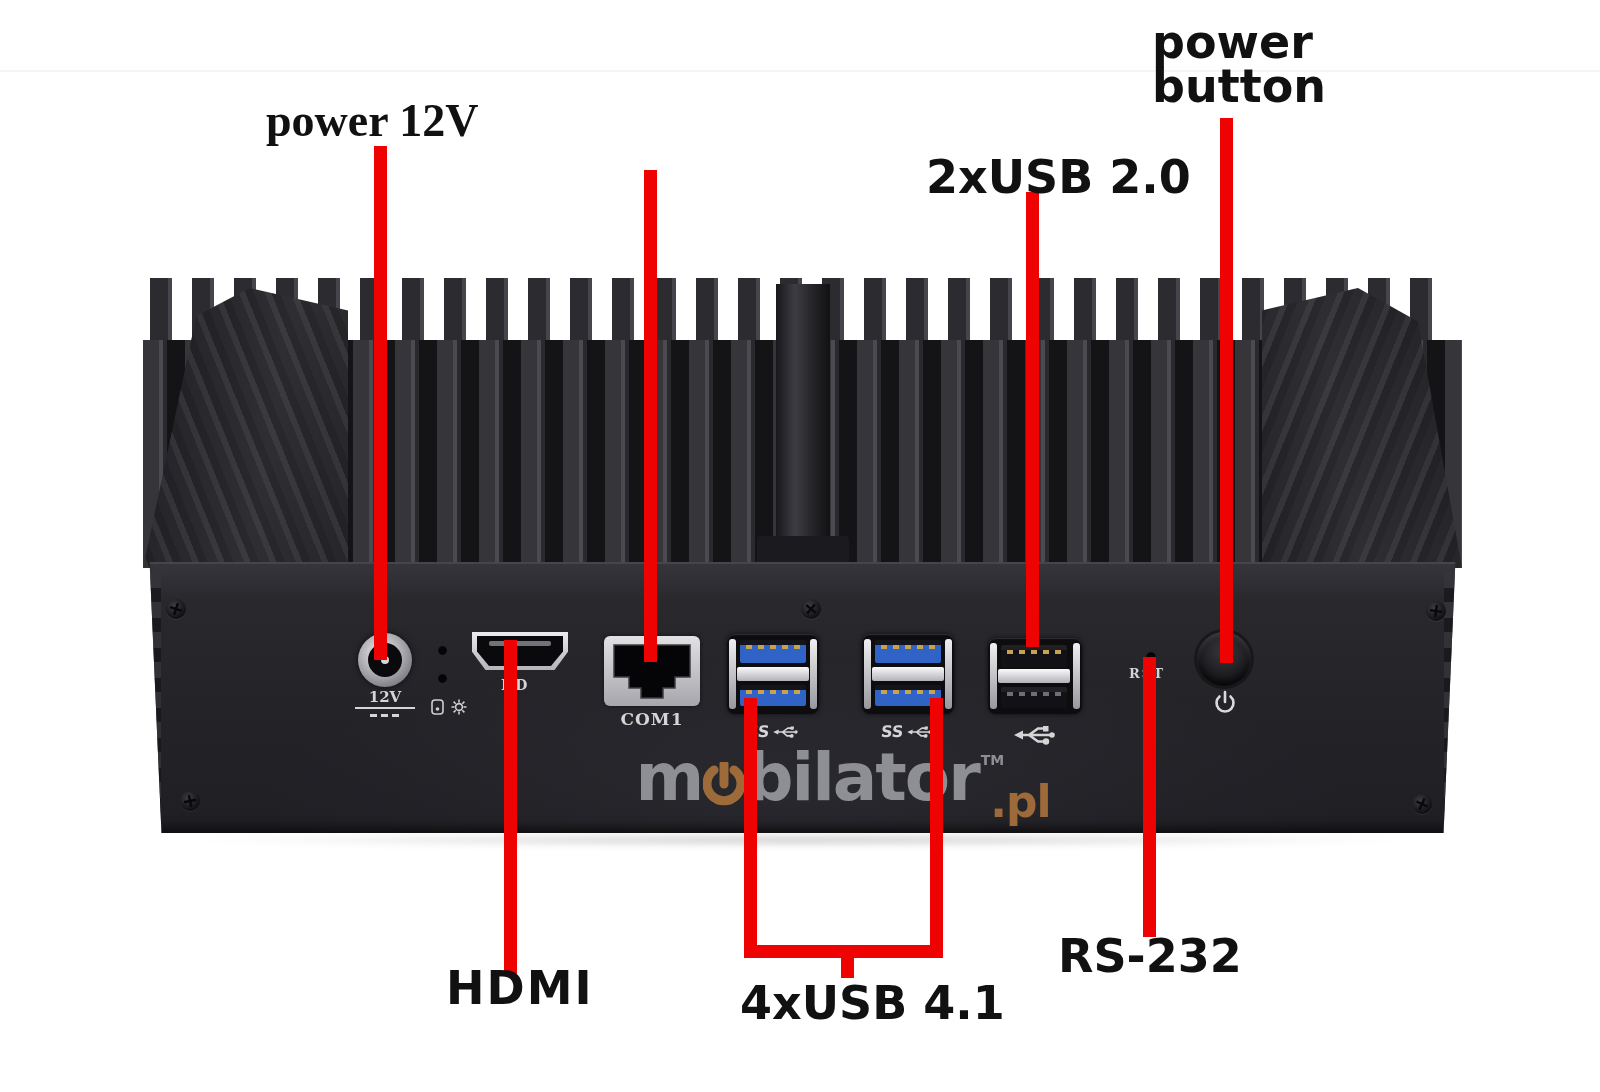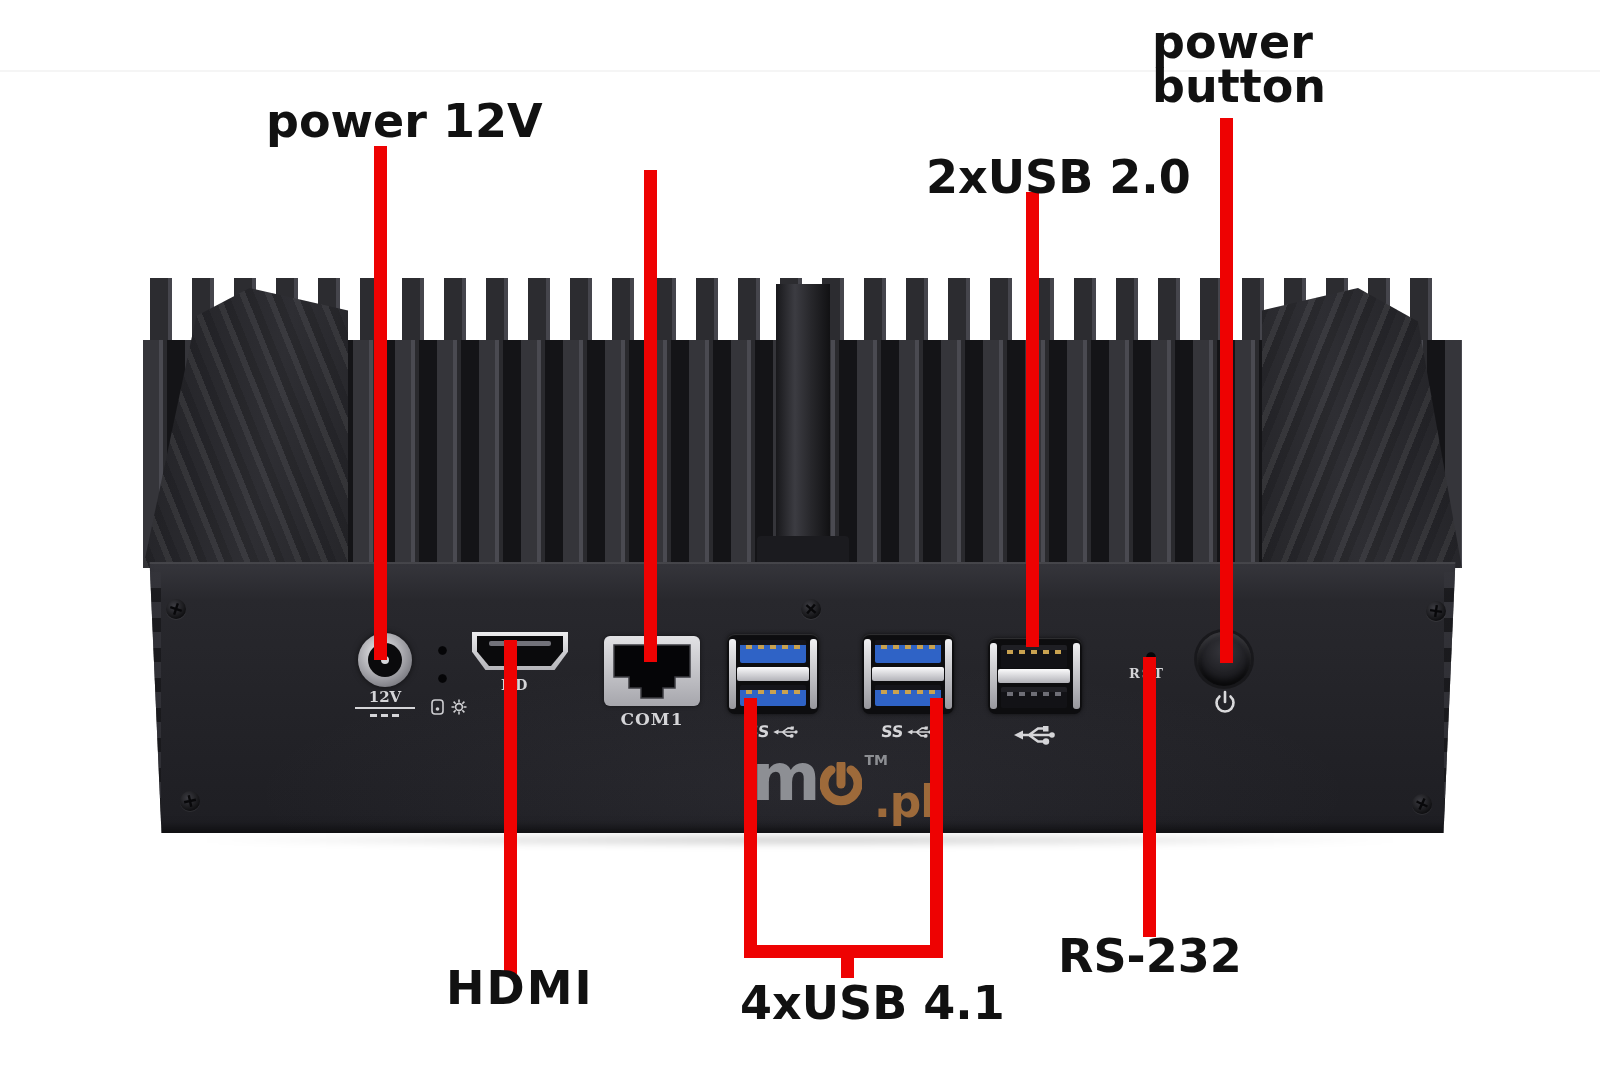--- a/index.html
+++ b/index.html
@@ -3,21 +3,21 @@
 <meta charset="utf-8">
 <style>
   html,body{margin:0;padding:0;background:#ffffff;}
   .canvas{position:relative;width:1600px;height:1092px;background:#ffffff;overflow:hidden;
           font-family:"DejaVu Sans","Liberation Sans",sans-serif;}
   .abs{position:absolute;}
 
   
   .ann{position:absolute;z-index:21;color:var(--label-text,#111);font-weight:bold;
        font-size:46px;line-height:44px;white-space:pre-line;}
-  #ann-power12v{left:266px;top:99px;}
+  #ann-power12v{left:266px;top:99px;font-family:Liberation Serif, serif;}
   #ann-portcom{left:556px;top:129px;}
   #ann-usb2{left:926px;top:155px;}
   #ann-powerbtn{left:1152px;top:20px;}
   #ann-hdmi{left:446px;top:966px;letter-spacing:2px;}
   #ann-usb3{left:740px;top:981px;}
   #ann-rs232{left:1058px;top:934px;}
 
   
   .rline{position:absolute;background:var(--annotation-line,#ee0202);z-index:20;width:13px;}
   #rl-dc{left:374px;top:146px;height:514px;}
@@ -289,20 +289,21 @@
       <path d="M6.5 6.5 A 8.5 8.5 0 1 0 17.5 6.5" fill="none" stroke="#dadadc" stroke-width="2.6" stroke-linecap="round"></path>
       <path d="M12 2 V 12" stroke="#dadadc" stroke-width="2.6" stroke-linecap="round"></path>
     </svg>
 
     <div class="abs watermark">
       <span class="wm-txt">m</span>
       <svg class="wm-o" width="42" height="50" viewBox="0 0 42 50">
         <path d="M11 8 A 17 17 0 1 0 31 8" fill="none" stroke="#a8703c" stroke-width="9" stroke-linecap="round"></path>
         <path d="M21 2 V 22" stroke="#a8703c" stroke-width="9" stroke-linecap="round"></path>
       </svg>
+      <span class="wm-txt">bilator</span>
       <span class="wm-tm">TM</span>
       <span class="wm-pl">.pl</span>
     </div>
   </div>
 
   <div class="abs floor-shadow"></div>
 
   <div class="rline" id="rl-dc"></div>
   <div class="rline" id="rl-com"></div>
   <div class="rline" id="rl-usb2"></div>

